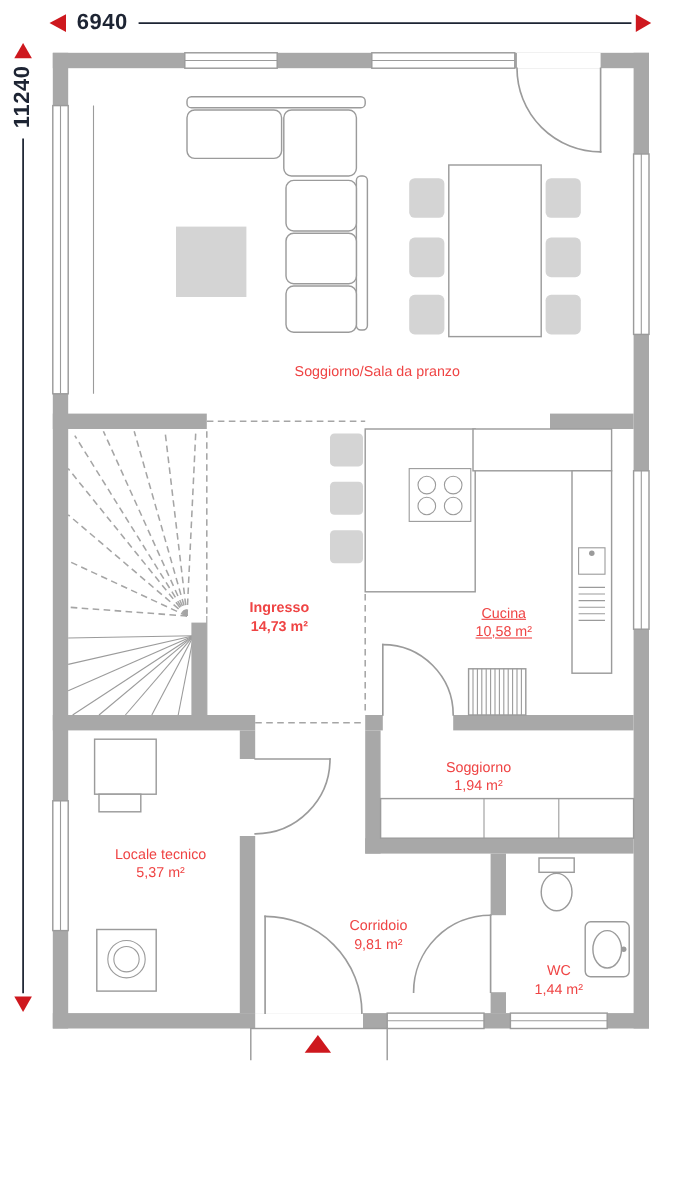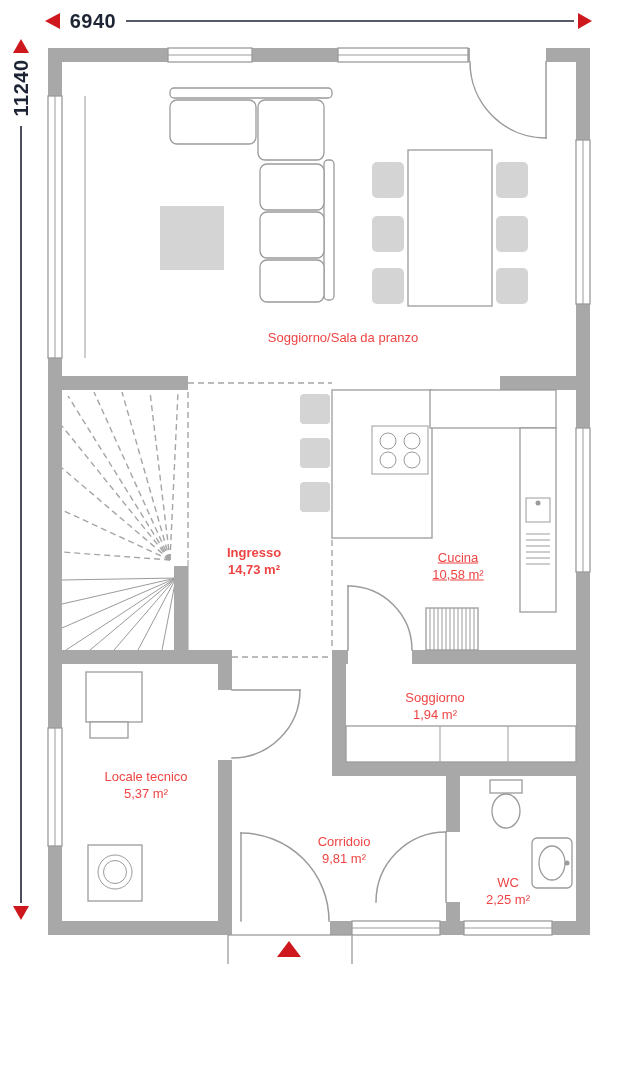--- a/index.html
+++ b/index.html
@@ -294,16 +294,16 @@
     <span>5,37 m²</span>
   </div>
 
   <div class="room-label" style="left:344px;top:850px;">
     <span>Corridoio</span>
     <span>9,81 m²</span>
   </div>
 
   <div class="room-label" style="left:508px;top:855px;margin-top:36px;">
     <span>WC</span>
-    <span>2,25 m²</span>
+    <span>1,44 m²</span>
   </div>
 
 </div>
 
 </body></html>

